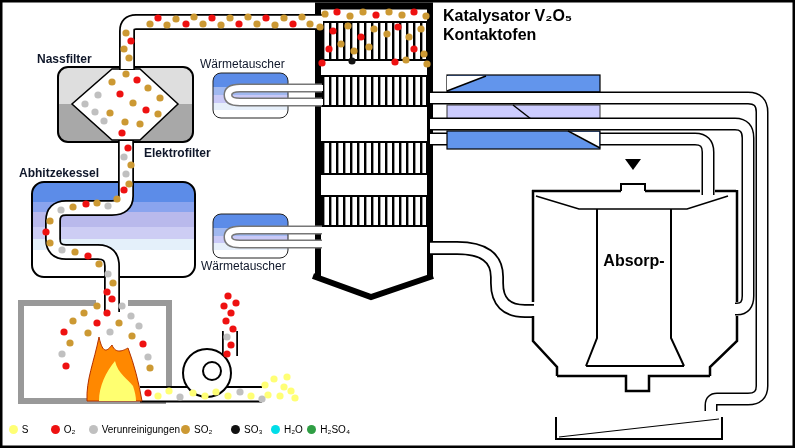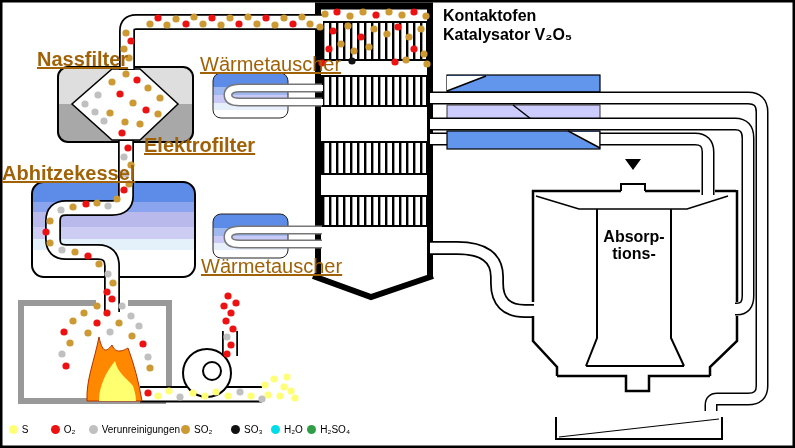--- a/index.html
+++ b/index.html
@@ -1,22 +1,22 @@
 <!DOCTYPE html>
 <html><head>
 <meta charset="utf-8">
 <style>
   html,body{margin:0;padding:0;background:#fff;}
   #stage{position:relative;width:795px;height:448px;background:#fff;overflow:hidden;
          font-family:"Liberation Sans","DejaVu Sans",sans-serif;}
   #diagram-svg{position:absolute;left:0;top:0;}
-  .lbl{position:absolute;color:#a16207;font-size:20px;font-weight:bold;white-space:nowrap;line-height:18px;text-decoration:underline;}
+  .lbl{position:absolute;color:#0f172a;font-size:12px;font-weight:bold;white-space:nowrap;line-height:18px;}
   .lbl.normal{font-weight:normal;}
   .lbl-block{position:absolute;color:#000;font-size:16px;font-weight:bold;line-height:19px;white-space:nowrap;}
-  .tower-lbl{position:absolute;left:584px;top:228px;width:100px;text-align:center;
+  .tower-lbl{position:absolute;left:584px;top:252px;width:100px;text-align:center;
              font-size:16px;font-weight:bold;line-height:17px;color:#000;}
   .pk{stroke:#000;fill:none;}
   .pw{stroke:#fff;fill:none;}
   .tubek{stroke:#777;fill:none;}
   #legend{position:absolute;left:0;top:0;width:795px;height:448px;pointer-events:none;}
   .legend-item{position:absolute;height:12px;font-size:10px;color:#000;white-space:nowrap;}
   .legend-swatch{position:absolute;top:1px;width:9px;height:9px;border-radius:50%;display:inline-block;}
   .legend-text{position:absolute;left:13px;top:0;}
 </style>
 </head>
@@ -317,32 +317,31 @@
         <circle cx="395" cy="62" r="3.6" fill="#ee1111"></circle>
         <circle cx="406" cy="60" r="3.6" fill="#cc9933"></circle>
         <circle cx="427" cy="64" r="3.6" fill="#cc9933"></circle>
       </g>
 
   <rect x="1.25" y="1.25" width="792.5" height="445.5" fill="none" stroke="#000" stroke-width="2.5"></rect>
 </svg>
 
 <div class="lbl" style="left:37px;top:50px;">Nassfilter</div>
 <div class="lbl normal" style="left:200px;top:55px;">Wärmetauscher</div>
-<div class="lbl" style="left:144px;top:136px;">Elektrofilter</div>
-<div class="lbl" style="left:2px;top:164px;">Abhitzekessel</div>
+<div class="lbl" style="left:144px;top:144px;">Elektrofilter</div>
+<div class="lbl" style="left:19px;top:164px;">Abhitzekessel</div>
 <div class="lbl normal" style="left:201px;top:257px;">Wärmetauscher</div>
 
 <div class="lbl-block" style="left:443px;top:6px;">
+  <div>Katalysator V₂O₅</div>
   <div>Kontaktofen</div>
-  <div>Katalysator V₂O₅</div>
 </div>
 
 <div class="tower-lbl">
   <div>Absorp-</div>
-  <div>tions-</div>
 </div>
 
 <div id="legend">
       <div class="legend-item" style="left: 8.66667px; top: 424px;">
         <span class="legend-swatch" style="background: rgb(255, 255, 117);"></span>
         <span class="legend-text">S</span>
       </div>
       <div class="legend-item" style="left: 50.6667px; top: 424px;">
         <span class="legend-swatch" style="background: rgb(238, 17, 17);"></span>
         <span class="legend-text">O₂</span>

